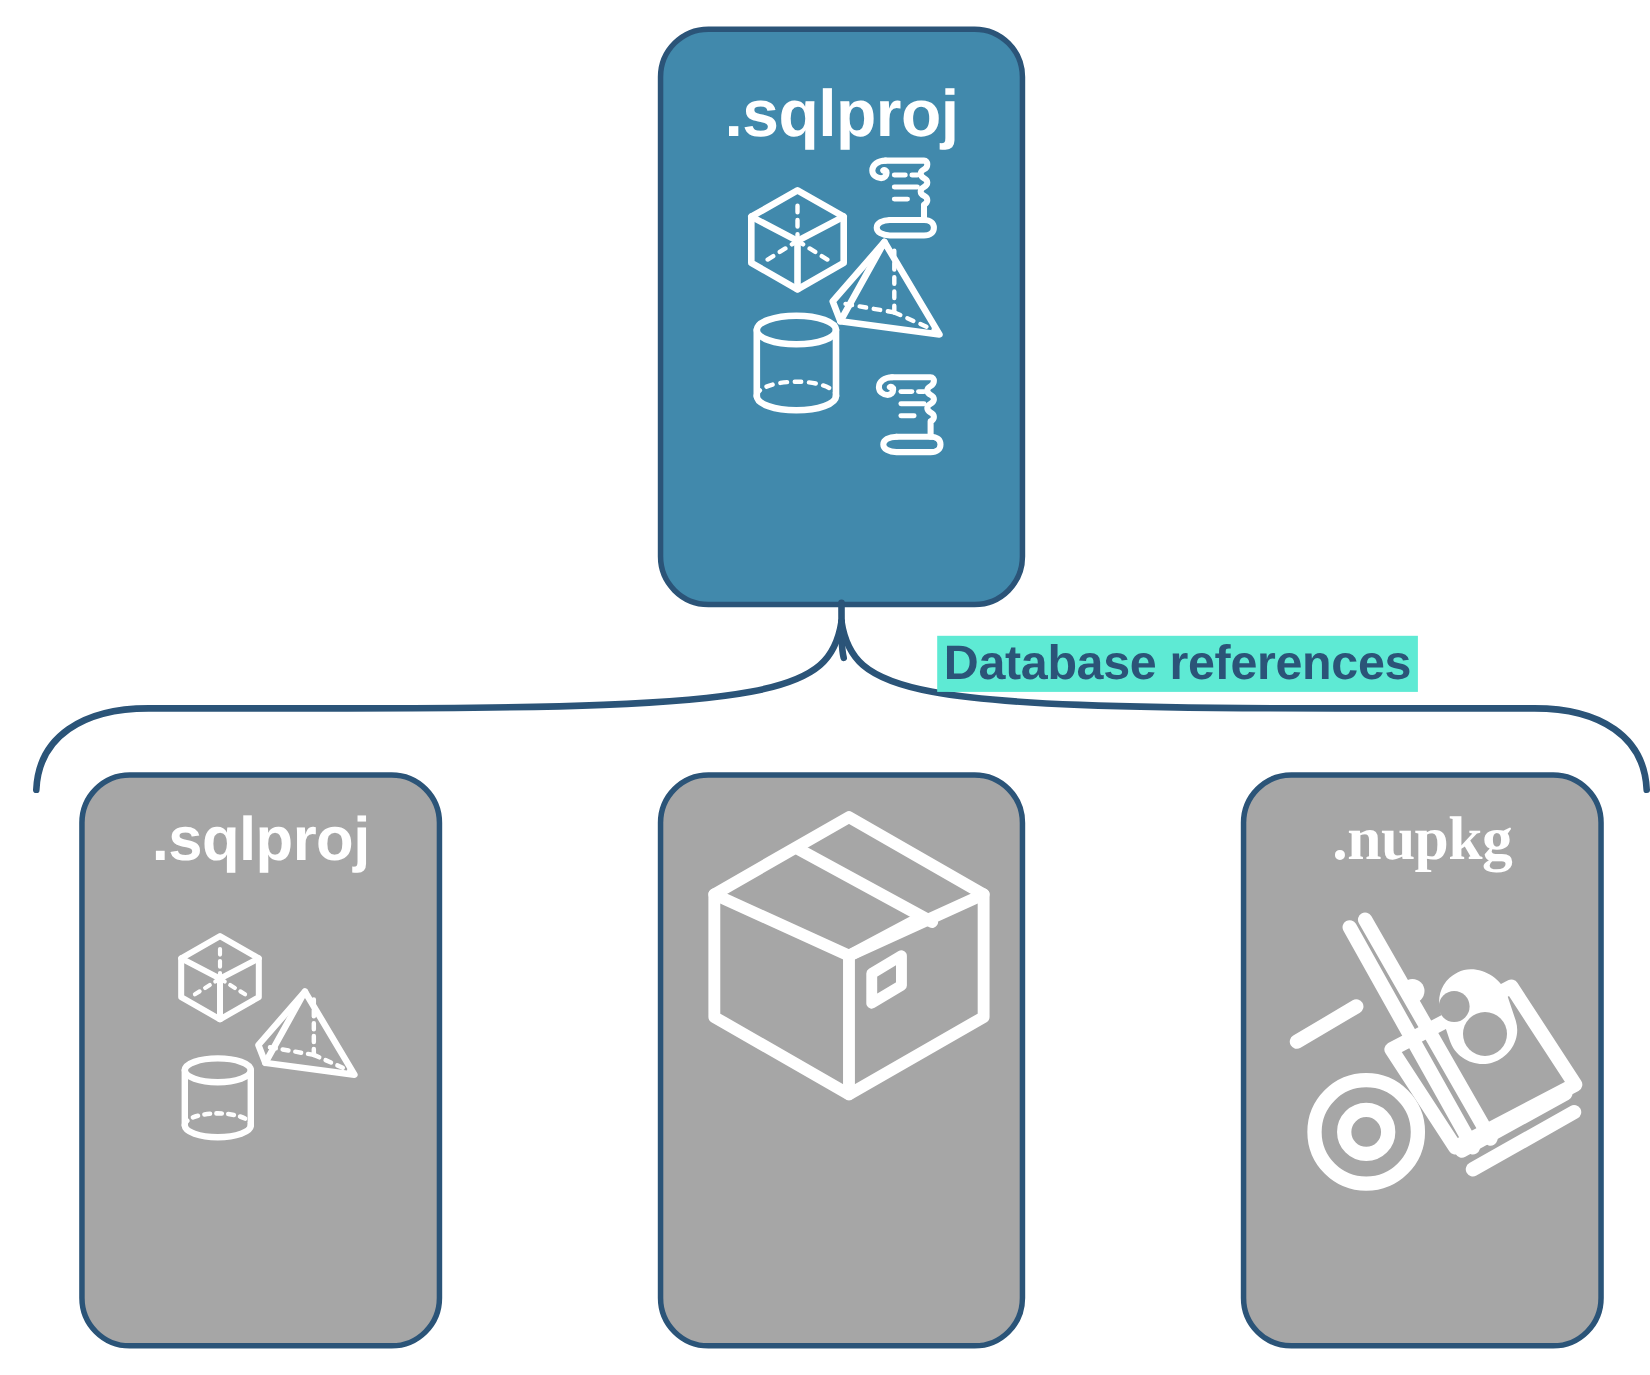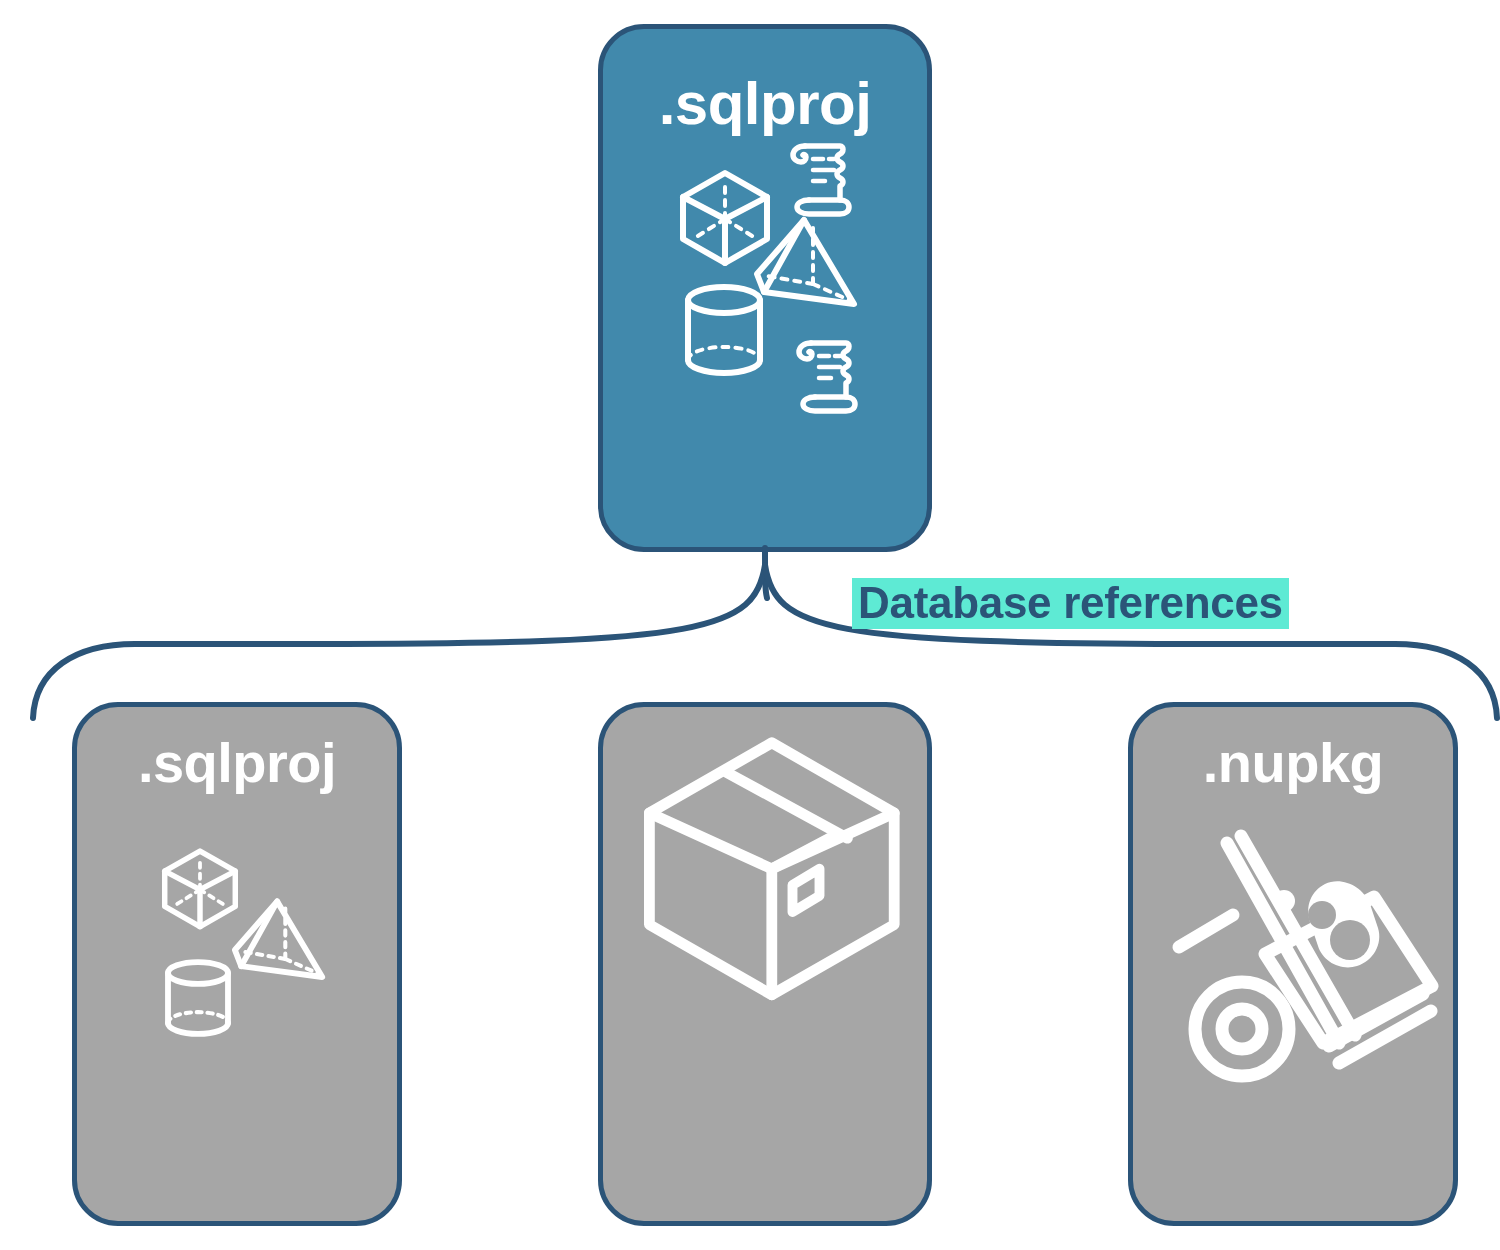--- a/index.html
+++ b/index.html
@@ -67,21 +67,21 @@
     height: 524px;
     background: #A6A6A6;
     border: 5px solid #2B5478;
   }
   .card-ref .card-title {
     font-size: 56px;
     margin-top: 28px;
   }
   #card-ref-0 { left: 57px;   width: 330px; }
   #card-ref-1 { left: 583px;  width: 334px; }
-  #card-ref-2 { left: 1113px; width: 330px; }
+  #card-ref-2 { left: 1113px; width: 330px; font-family: Liberation Serif, serif; }
 
   
   #brace-layer {
     position: absolute;
     left: 0;
     top: 520px;
     width: 1500px;
     height: 230px;
     pointer-events: none;
   }

